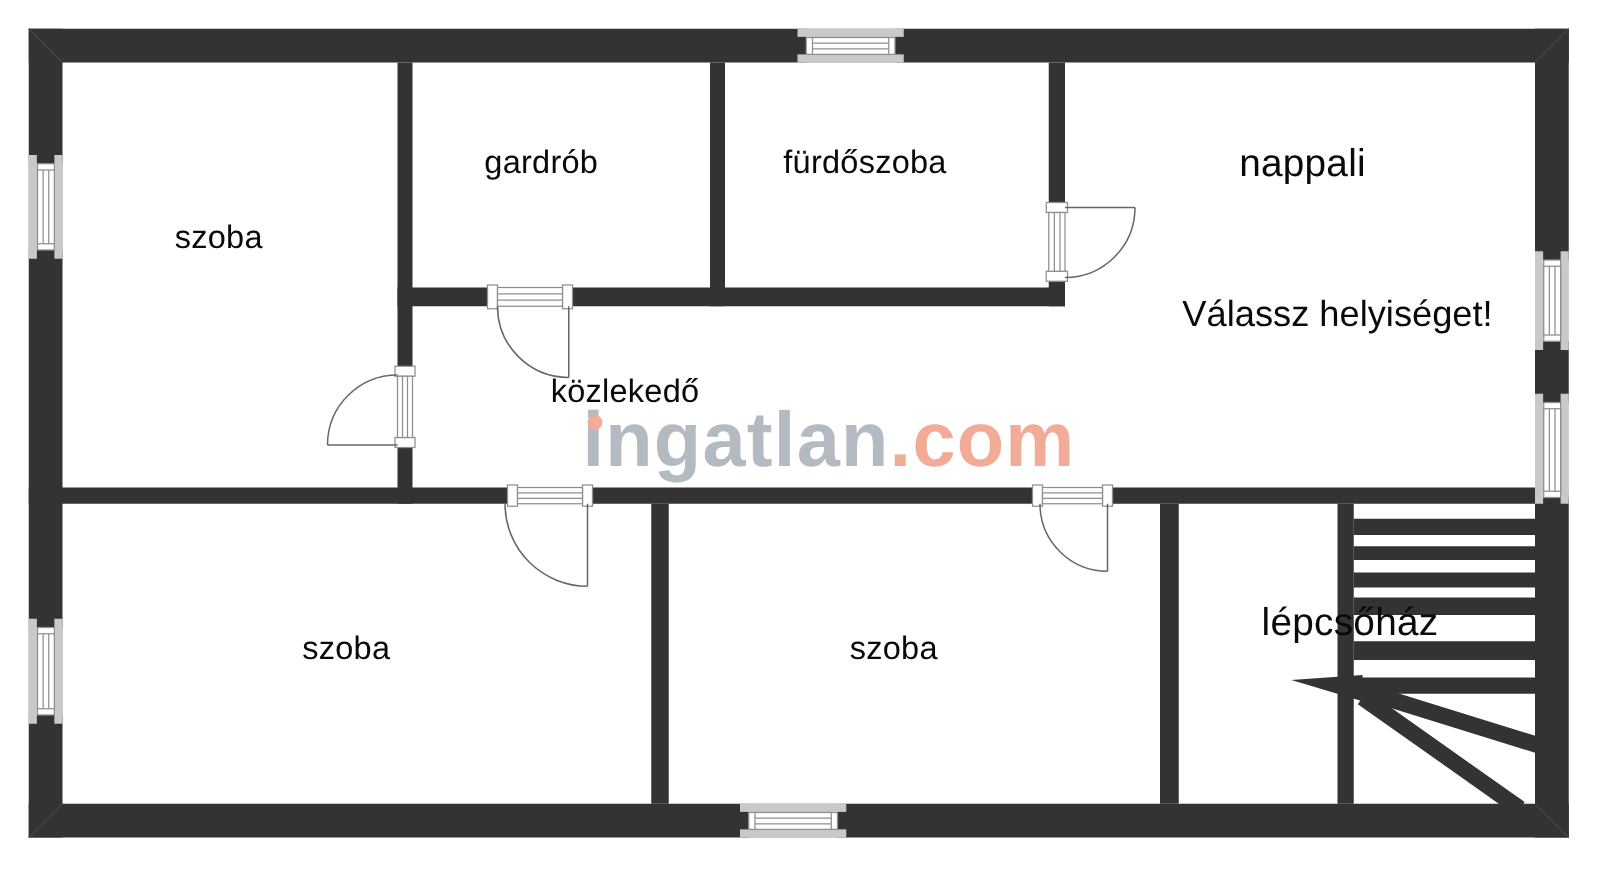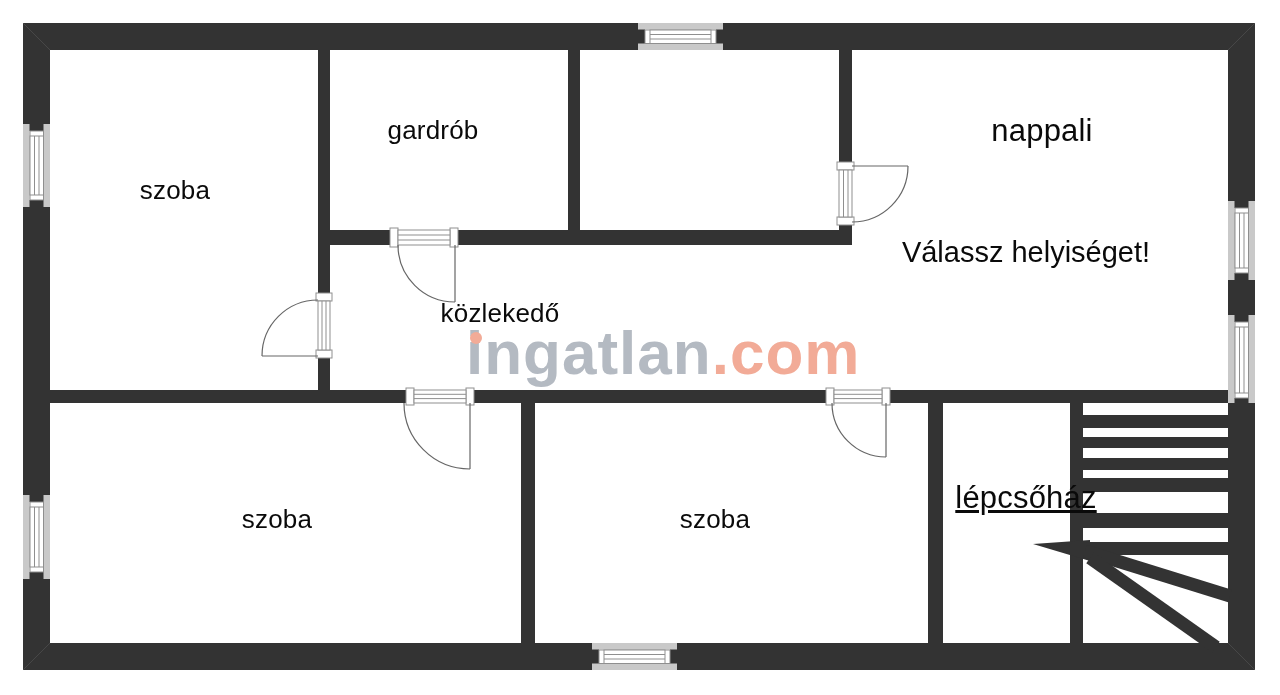--- a/index.html
+++ b/index.html
@@ -203,20 +203,21 @@
   </svg>
 
 
   <div class="brand-watermark">
     <span class="brand-gray">ingatlan</span><span class="brand-accent">.com</span>
     <span class="brand-dot"></span>
   </div>
 
   <div class="room-label" style="left:175px;top:190px;">szoba</div>
   <div class="room-label" style="left:433px;top:130px;text-align:center;">gardrób</div>
+  <div class="room-label" style="left:692px;top:130px;">fürdőszoba</div>
   <div class="room-label big" style="left:1042px;top:131px;">nappali</div>
   <div class="room-label" style="left:500px;top:313px;">közlekedő</div>
   <div class="room-label" style="left:277px;top:519px;">szoba</div>
   <div class="room-label" style="left:715px;top:519px;">szoba</div>
-  <div class="room-label big" style="left:1026px;top:498px;text-decoration:underline;">lépcsőház</div>
-
-  <div class="prompt" style="left:1026px;top:252px;">Válassz helyiséget!</div>
+  <div class="room-label big" style="left:1080px;top:498px;">lépcsőház</div>
+
+  <div class="prompt" style="left:1070px;top:252px;">Válassz helyiséget!</div>
 </div>
 
 </body></html>

